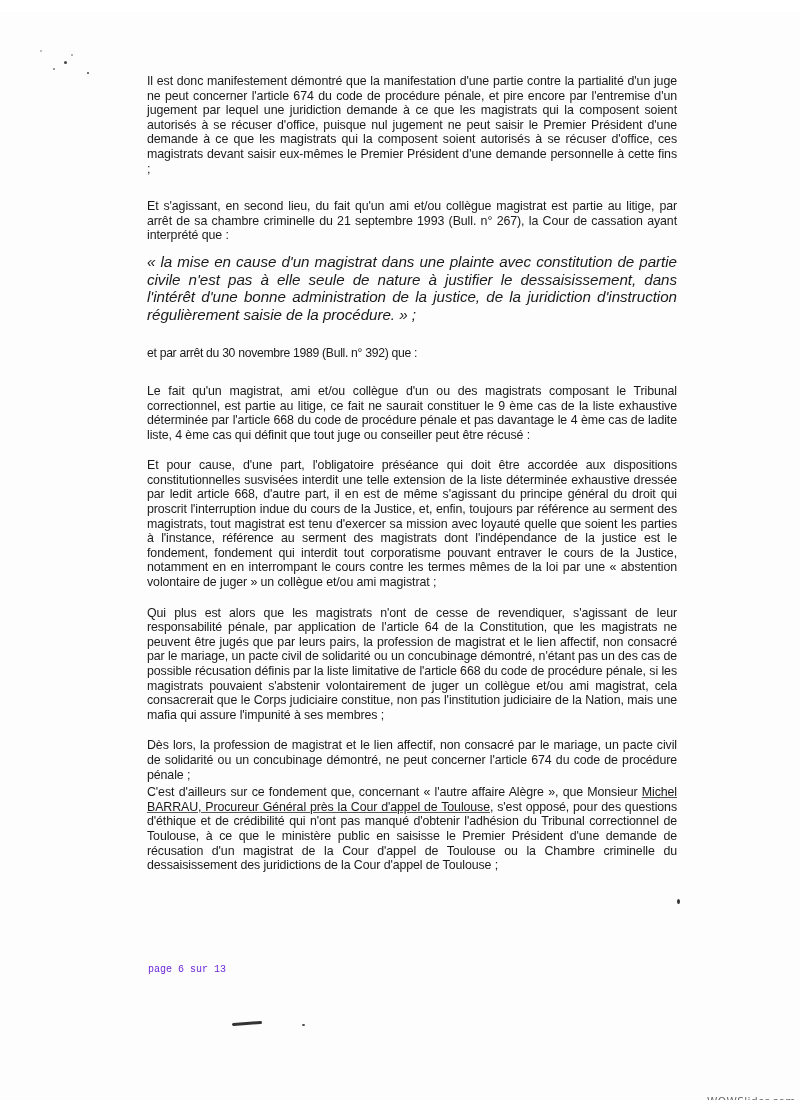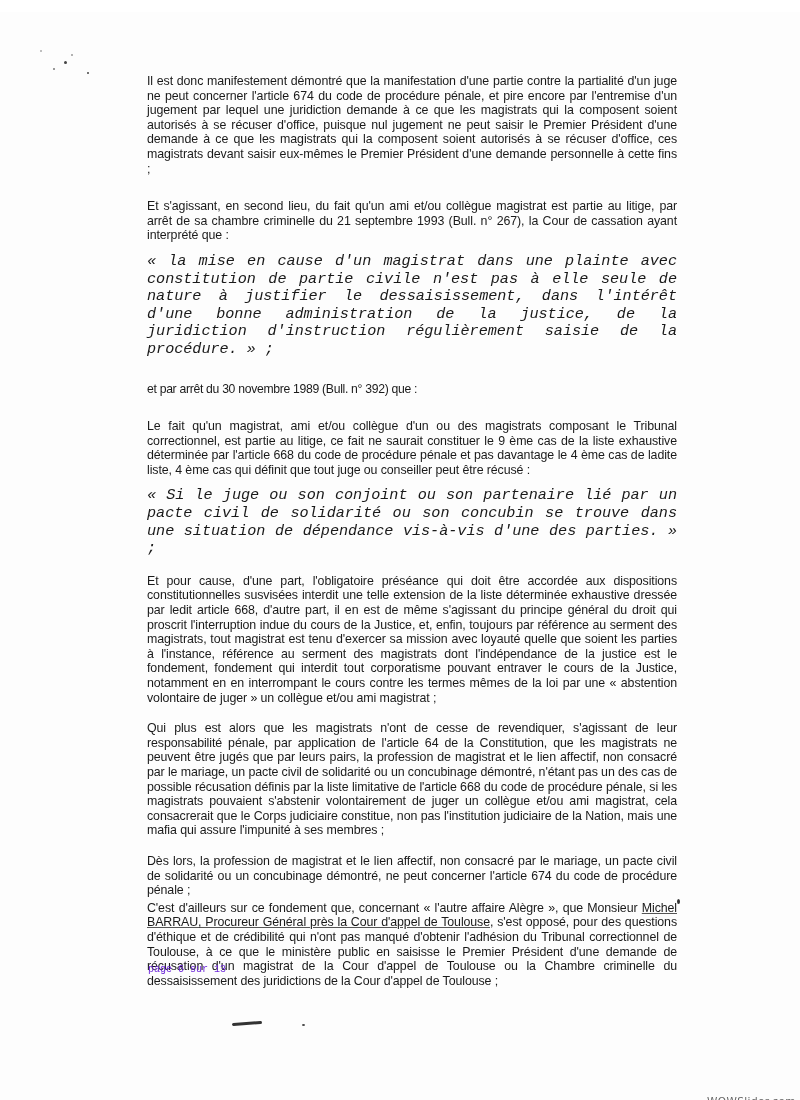--- a/index.html
+++ b/index.html
@@ -4,21 +4,21 @@
 <style>
   html, body { margin: 0; padding: 0; }
   body {
     width: 800px; height: 1100px; background: #ffffff; position: relative; overflow: hidden;
     font-family: "Liberation Sans", sans-serif; color: #1a1a1a;
   }
   .page { position: absolute; left: 0; top: 12px; width: 800px; height: 1100px; background: #fdfdfd; }
   .content { position: absolute; left: 147px; top: 62px; width: 530px; }
   p { margin: 0; font-size: 12.4px; line-height: 14.6px; text-align: justify; letter-spacing: -0.1px; }
   .gap-lg { margin-top: 23px; }
-  .gap-md { margin-top: 10px; font-family: Liberation Mono, monospace; }
+  .gap-md { margin-top: 10px; }
   .quote { font-style: italic; font-size: 15.2px; line-height: 17.6px; letter-spacing: -0.05px; }
   .tight { font-size: 12.2px; letter-spacing: -0.3px; }
   .footer { position: absolute; left: 148px; top: 952px; font-family: Liberation Mono, monospace; font-size: 10px; color: #6d28d9; }
   .watermark { position: absolute; left: 707px; top: 1083px; font-family: "DejaVu Sans", sans-serif; font-size: 10.5px; color: #666; letter-spacing: 0.4px; }
   .speck { position: absolute; background: #444; border-radius: 50%; }
   .underline-mark { text-decoration: underline; text-decoration-color: #555; }
   .scribble { position: absolute; left: 232px; top: 1010px; width: 30px; height: 3px; background: #333; transform: rotate(-4deg); border-radius: 2px; }
 </style>
 </head>
 <body>
@@ -31,21 +31,20 @@
   <span class="speck" style="left:71px;top:42px;width:2px;height:2px;background:#999;"></span>
   <span class="speck" style="left:40px;top:38px;width:2px;height:2px;background:#aaa;"></span>
   <span class="speck" style="left:677px;top:887px;width:3px;height:5px;background:#333;"></span>
 
   <div class="content">
     <p>Il est donc manifestement démontré que la manifestation d'une partie contre la partialité d'un juge ne peut concerner l'article 674 du code de procédure pénale, et pire encore par l'entremise d'un jugement par lequel une juridiction demande à ce que les magistrats qui la composent soient autorisés à se récuser d'office, puisque nul jugement ne peut saisir le Premier Président d'une demande à ce que les magistrats qui la composent soient autorisés à se récuser d'office, ces magistrats devant saisir eux-mêmes le Premier Président d'une demande personnelle à cette fins ;</p>
     <p class="gap-lg">Et s'agissant, en second lieu, du fait qu'un ami et/ou collègue magistrat est partie au litige, par arrêt de sa chambre criminelle du 21 septembre 1993 (Bull. n° 267), la Cour de cassation ayant interprété que :</p>
     <p class="quote gap-md">« la mise en cause d'un magistrat dans une plainte avec constitution de partie civile n'est pas à elle seule de nature à justifier le dessaisissement, dans l'intérêt d'une bonne administration de la justice, de la juridiction d'instruction régulièrement saisie de la procédure. » ;</p>
     <p class="tight gap-lg">et par arrêt du 30 novembre 1989 (Bull. n° 392) que :</p>
     <p class="gap-lg">Le fait qu'un magistrat, ami et/ou collègue d'un ou des magistrats composant le Tribunal correctionnel, est partie au litige, ce fait ne saurait constituer le 9 ème cas de la liste exhaustive déterminée par l'article 668 du code de procédure pénale et pas davantage le 4 ème cas de ladite liste, 4 ème cas qui définit que tout juge ou conseiller peut être récusé :</p>
-    <p class="quote gap-md">« Si le juge ou son conjoint ou son partenaire lié par un pacte civil de solidarité ou son concubin se trouve dans une situation de dépendance vis-à-vis d'une des parties. » ;</p>
     <p class="gap-lg" style="margin-top:16px;">Et pour cause, d'une part, l'obligatoire préséance qui doit être accordée aux dispositions constitutionnelles susvisées interdit une telle extension de la liste déterminée exhaustive dressée par ledit article 668, d'autre part, il en est de même s'agissant du principe général du droit qui proscrit l'interruption indue du cours de la Justice, et, enfin, toujours par référence au serment des magistrats, tout magistrat est tenu d'exercer sa mission avec loyauté quelle que soient les parties à l'instance, référence au serment des magistrats dont l'indépendance de la justice est le fondement, fondement qui interdit tout corporatisme pouvant entraver le cours de la Justice, notamment en en interrompant le cours contre les termes mêmes de la loi par une « abstention volontaire de juger » un collègue et/ou ami magistrat ;</p>
     <p class="gap-lg" style="margin-top:16px;">Qui plus est alors que les magistrats n'ont de cesse de revendiquer, s'agissant de leur responsabilité pénale, par application de l'article 64 de la Constitution, que les magistrats ne peuvent être jugés que par leurs pairs, la profession de magistrat et le lien affectif, non consacré par le mariage, un pacte civil de solidarité ou un concubinage démontré, n'étant pas un des cas de possible récusation définis par la liste limitative de l'article 668 du code de procédure pénale, si les magistrats pouvaient s'abstenir volontairement de juger un collègue et/ou ami magistrat, cela consacrerait que le Corps judiciaire constitue, non pas l'institution judiciaire de la Nation, mais une mafia qui assure l'impunité à ses membres ;</p>
     <p class="gap-lg" style="margin-top:16px;">Dès lors, la profession de magistrat et le lien affectif, non consacré par le mariage, un pacte civil de solidarité ou un concubinage démontré, ne peut concerner l'article 674 du code de procédure pénale ;</p>
     <p class="gap-lg" style="margin-top:3px;">
       <span>C'est d'ailleurs sur ce fondement que, concernant « l'autre affaire Alègre », que Monsieur </span><span class="underline-mark">Michel BARRAU, Procureur Général près la Cour d'appel de Toulouse</span><span>, s'est opposé, pour des questions d'éthique et de crédibilité qui n'ont pas manqué d'obtenir l'adhésion du Tribunal correctionnel de Toulouse, à ce que le ministère public en saisisse le Premier Président d'une demande de récusation d'un magistrat de la Cour d'appel de Toulouse ou la Chambre criminelle du dessaisissement des juridictions de la Cour d'appel de Toulouse ;</span>
     </p>
   </div>
 
   <div class="footer">page 6 sur 13</div>
   <div class="scribble"></div>

